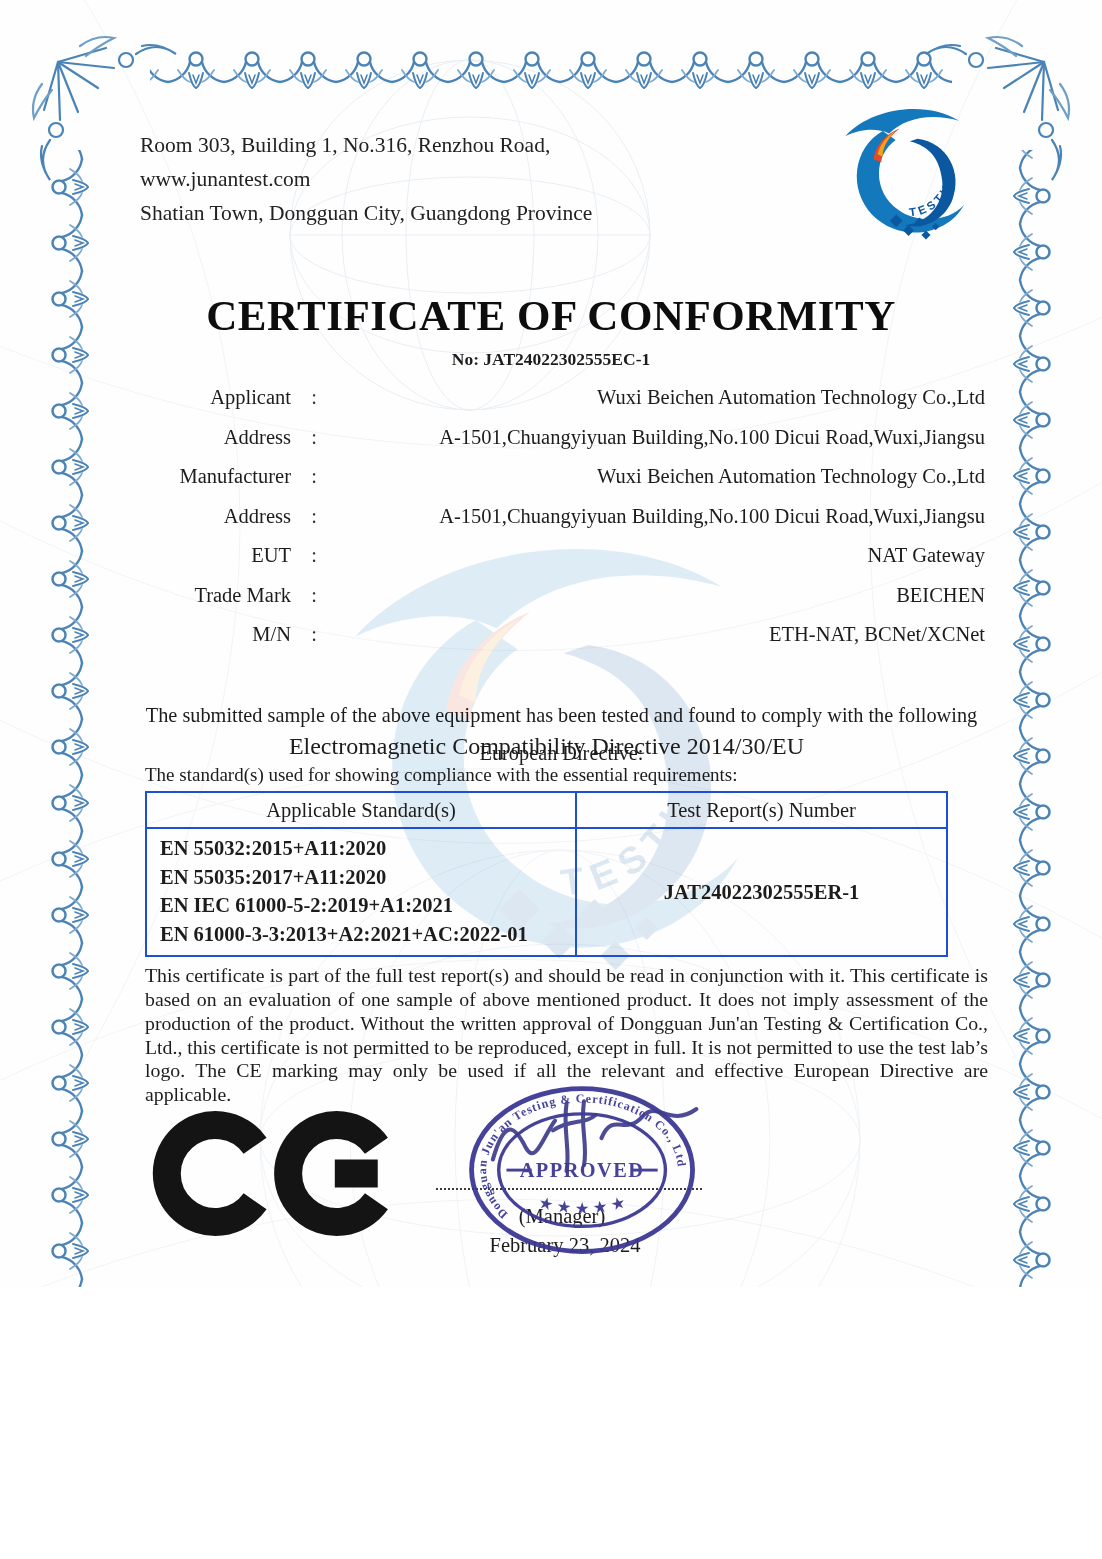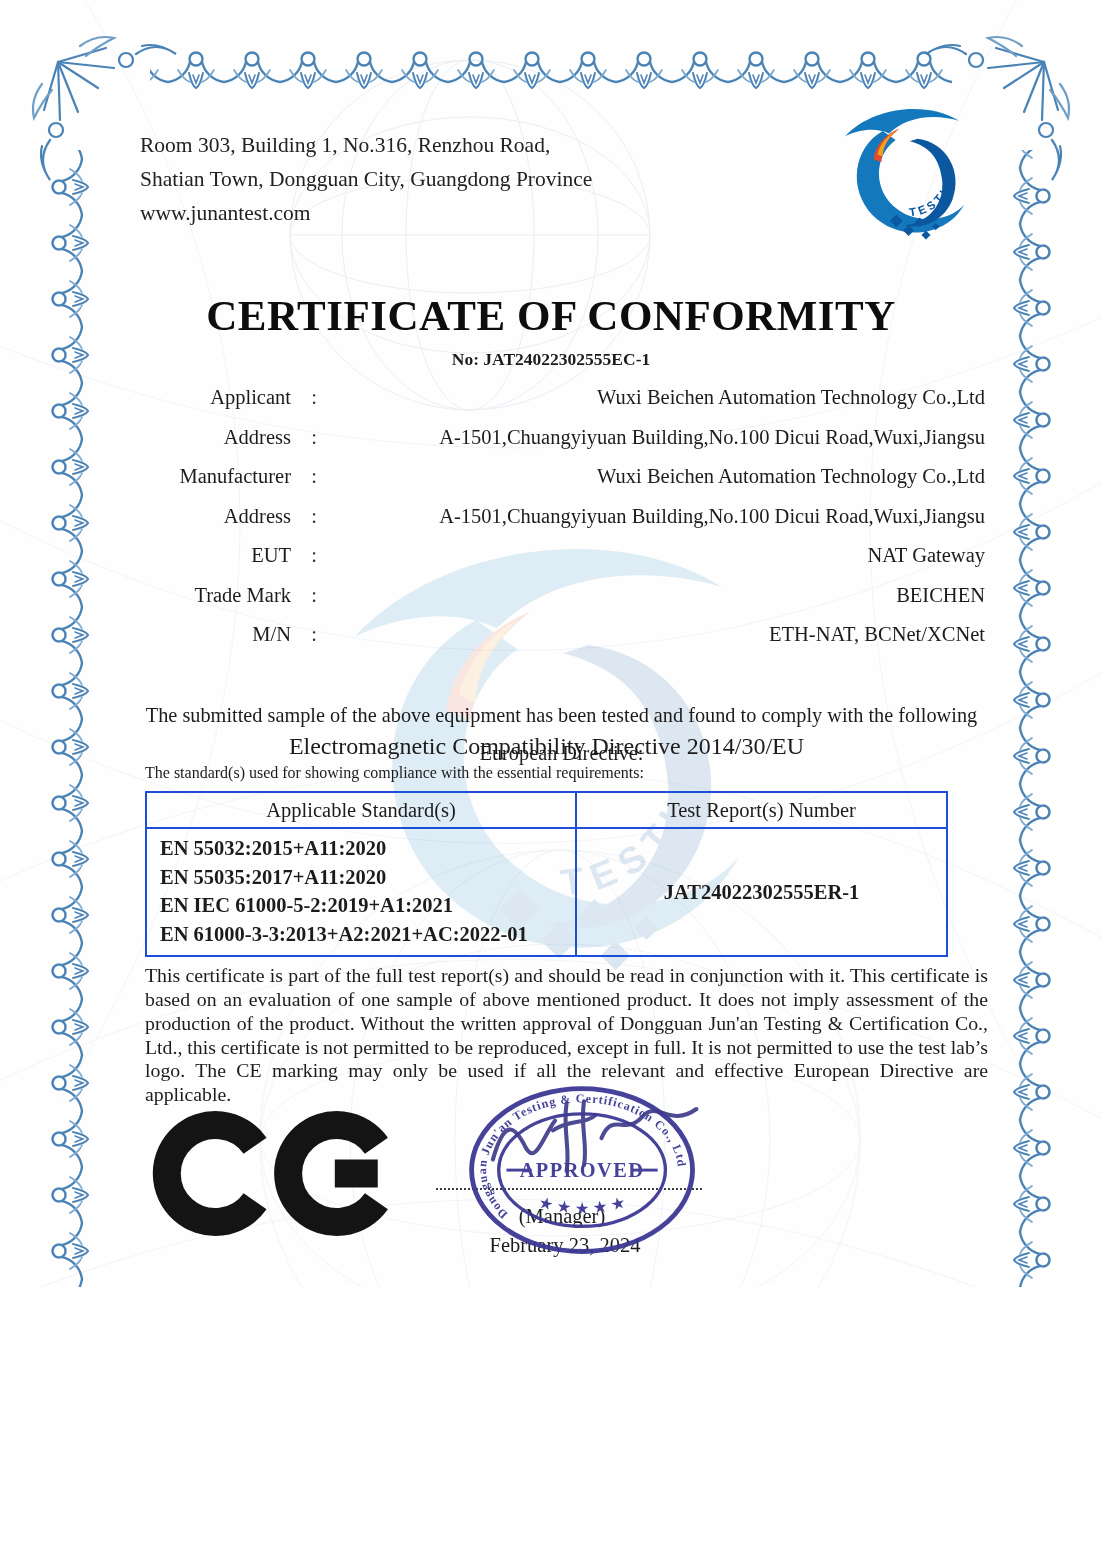--- a/index.html
+++ b/index.html
@@ -16,21 +16,21 @@
   .cert-no{position:absolute;left:0;top:349px;width:100%;text-align:center;
            font-size:17.5px;font-weight:bold;}
   .fields{position:absolute;left:145px;top:386px;width:840px;text-align:right;}
   .field-row{display:flex;height:39.5px;font-size:20.5px;}
   .field-label{width:146px;flex:none;}
   .field-colon{width:26px;flex:none;color:#333;}
   .field-value{flex:1;}
   .intro{position:absolute;left:145px;top:676px;width:833px;font-size:20.3px;line-height:38px;text-align:center;}
   .directive{position:absolute;left:145px;top:733px;width:803px;text-align:center;
              font-weight:normal;font-size:24px;}
-  .note{position:absolute;left:145px;top:764px;font-size:16px;}
+  .note{position:absolute;left:145px;top:764px;font-size:19px;}
   table.standards{position:absolute;left:145px;top:791px;width:803px;border-collapse:collapse;
                   font-size:20.5px;}
   table.standards th, table.standards td{border:2px solid #1d4ed8;}
   table.standards th{font-weight:normal;height:34px;text-align:center;padding:0;}
   th.col-std{width:431px;}
   th.col-rep{width:372px;}
   td.std-cell{padding:5px 4px 7px 13px;}
   .std-line{font-weight:bold;line-height:28.5px;}
   td.rep-cell{text-align:center;font-weight:bold;}
   .disclaimer{position:absolute;left:145px;top:944px;width:843px;font-size:19.8px;
@@ -138,22 +138,22 @@
   </svg>
 
   <div class="watermark">
     <svg width="500" height="500" viewBox="0 0 120 120">
         <use href="#junan-logo"></use>
       </svg>
   </div>
 
   <div class="address">
     <div>Room 303, Building 1, No.316, Renzhou Road,</div>
+    <div>www.junantest.com</div>
     <div>Shatian Town, Dongguan City, Guangdong Province</div>
-    <div>www.junantest.com</div>
   </div>
   <div class="logo-box">
     <svg width="162" height="155" viewBox="0 0 120 120">
         <use href="#junan-logo"></use>
       </svg>
   </div>
 
   <div class="title">CERTIFICATE OF CONFORMITY</div>
   <div class="cert-no">No: JAT24022302555EC-1</div>
 

